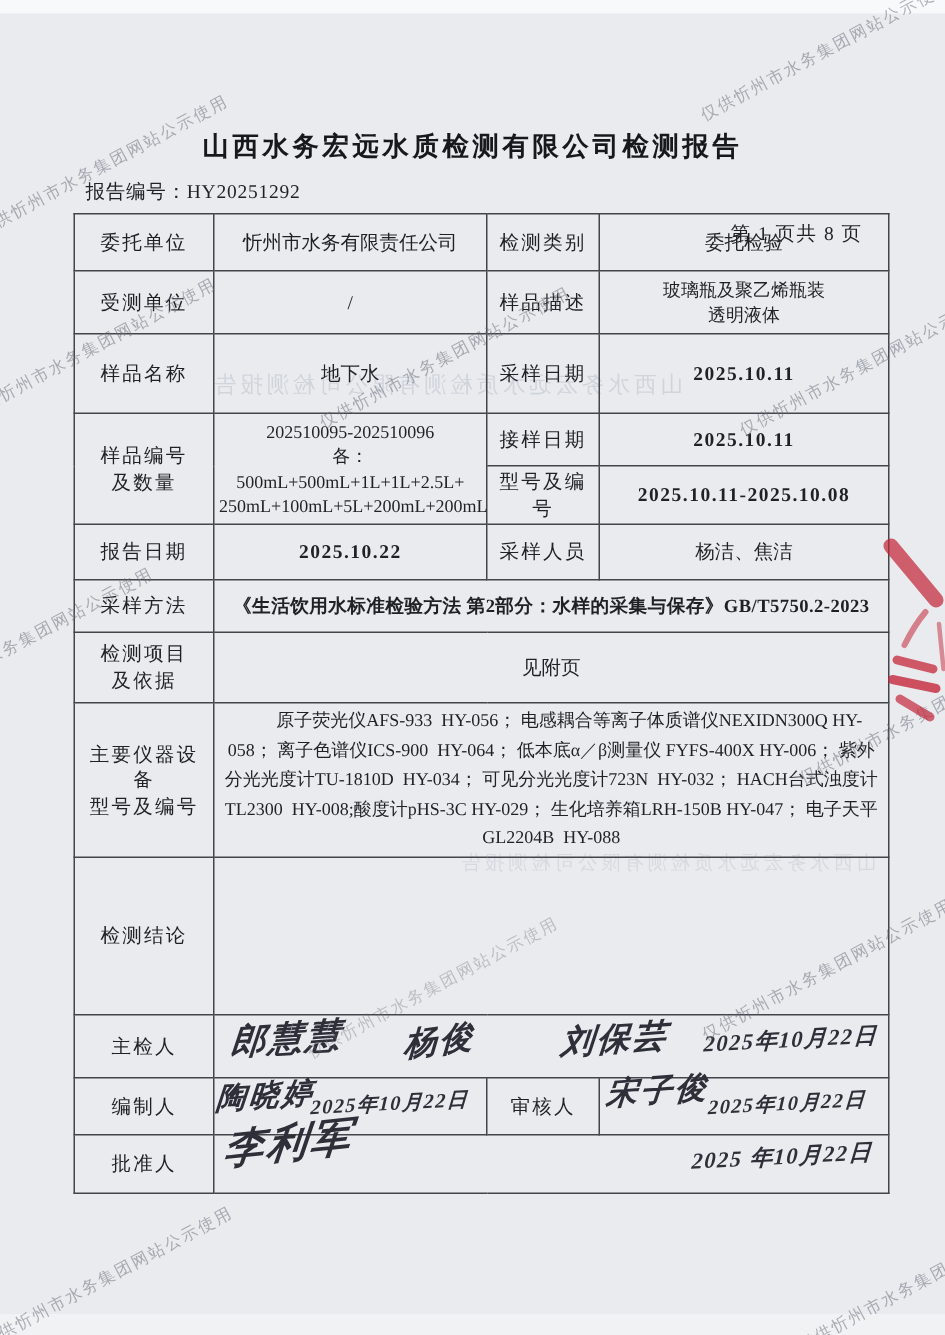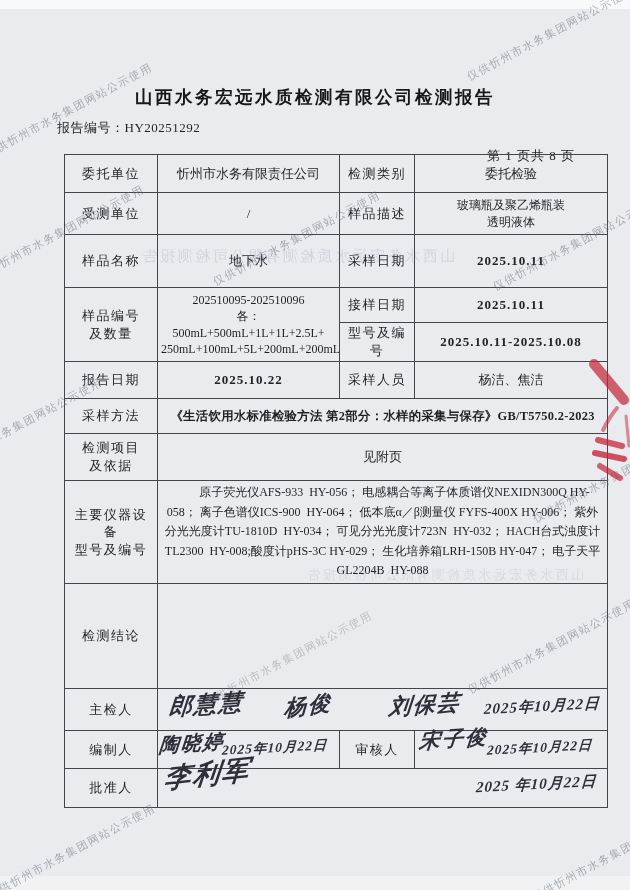--- a/index.html
+++ b/index.html
@@ -16,22 +16,22 @@
     background:rgba(246,248,250,.55);z-index:2;}
 
   .title{position:absolute;top:85px;left:0;width:100%;text-align:center;
     font-family:"Liberation Sans",sans-serif;
     font-size:17.5px;font-weight:700;letter-spacing:2.5px;color:#17181c;z-index:3;}
   .meta{position:absolute;top:119px;left:57px;width:518px;
     display:flex;justify-content:space-between;font-size:13px;z-index:3;}
   .meta .rn{letter-spacing:.5px;}
   .meta .pg{letter-spacing:1px;margin-top:28px;}
 
-  table.report{position:absolute;left:64px;top:142px;width:543px;
-    border-collapse:collapse;table-layout:fixed;font-size:13px;z-index:3;margin-top:12px;}
+  table.report{position:absolute;left:49px;top:142px;width:543px;
+    border-collapse:collapse;table-layout:fixed;font-size:13px;z-index:3;}
   table.report td{border:1px solid #43454a;text-align:center;vertical-align:middle;
     padding:1px 3px;background:transparent;}
   .lbl{letter-spacing:1.5px;}
   .two-line span{display:block;line-height:1.35;}
   .small{font-size:12px;line-height:1.35;}
   .date-val{letter-spacing:1px;font-weight:bold;}
   .method-val{font-size:12.4px;letter-spacing:.3px;font-weight:bold;}
   .instruments{text-align:justify;font-size:12px;line-height:1.63;
     padding:5px 9px 4px 9px;white-space:pre-wrap;vertical-align:top;}
   .instruments .ind{display:inline-block;width:24px;}

